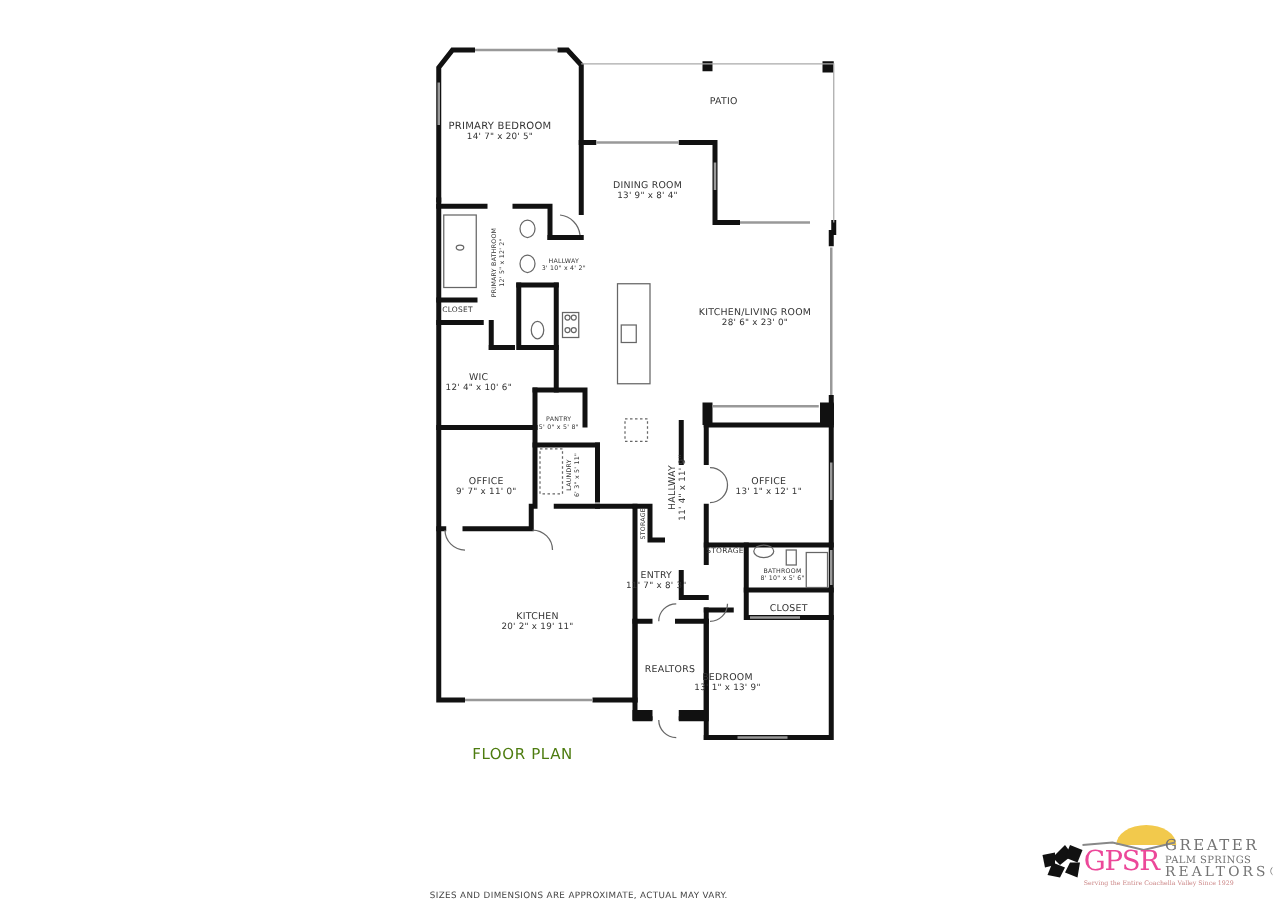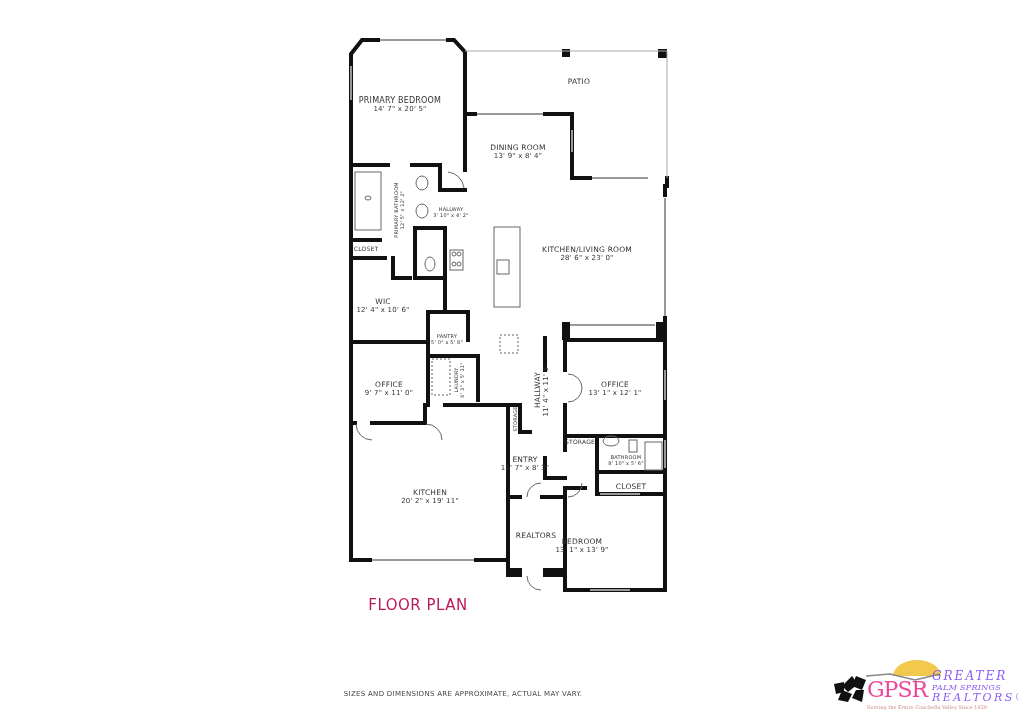--- a/index.html
+++ b/index.html
@@ -7,28 +7,28 @@
          font-family: "DejaVu Sans", "Liberation Sans", sans-serif; color: #222; }
   #plan { position: absolute; left: 0; top: 0; width: 1018px; height: 720px; }
   .room-label { position: absolute; text-align: center; font-size: 7.5px; line-height: 9px;
                 color: #333; letter-spacing: 0.2px; white-space: nowrap; transform: translate(-50%, -50%); }
   .room-label .nm { display: block; font-size: 7.5px; }
   .room-label .dm { display: block; font-size: 7px; }
   .room-label.small .nm, .room-label.small .dm { font-size: 5px; line-height: 6px; }
   .room-label.big .nm { font-size: 8px; }
   .rot { transform: translate(-50%, -50%) rotate(-90deg); }
   #title { position: absolute; left: 0; width: 836px; top: 596px; text-align: center;
-           font-size: 15px; letter-spacing: 0.5px; color: #be185d; }
-  #disclaimer { position: absolute; left: 0; width: 926px; top: 690px; text-align: center;
+           font-size: 12px; letter-spacing: 0.5px; color: #4d7c0f; }
+  #disclaimer { position: absolute; left: 0; width: 926px; top: 712px; text-align: center;
                 font-size: 7px; letter-spacing: 0.3px; color: #444; }
   #logo { position: absolute; left: 830px; top: 664px; width: 180px; height: 50px; }
   #logo .gpsr { position: absolute; left: 37px; top: 13px; font-size: 22px; color: #ec4899;
                 font-family: "DejaVu Serif", serif; letter-spacing: -1px; }
-  #logo .l1, #logo .l2, #logo .l3 { position: absolute; left: 102px; color: #8b5cf6;
-                font-family: "DejaVu Serif", serif; white-space: nowrap; font-style: italic; }
+  #logo .l1, #logo .l2, #logo .l3 { position: absolute; left: 102px; color: #737373;
+                font-family: "DejaVu Serif", serif; white-space: nowrap; }
   #logo .l1 { top: 5px; font-size: 12px; letter-spacing: 2px; }
   #logo .l2 { top: 19px; font-size: 8px; letter-spacing: 0.3px; }
   #logo .l3 { top: 27px; font-size: 11px; letter-spacing: 2.5px; }
   #logo .tag { position: absolute; left: 37px; top: 40px; font-size: 5px; color: #c88; white-space: nowrap;
                font-family: "DejaVu Serif", serif; }
 </style>
 </head>
 <body>
 
 <svg id="plan" viewBox="0 0 1018 720" xmlns="http://www.w3.org/2000/svg">
@@ -172,21 +172,21 @@
   <span class="nm">PRIMARY BATHROOM</span>
   <span class="dm">12' 5" x 12' 2"</span>
 </div>
 <div class="room-label small" style="left:451px;top:212px">
   <span class="nm">HALLWAY</span>
   <span class="dm">3' 10" x 4' 2"</span>
 </div>
 <div class="room-label" style="left:366px;top:248px;font-size:6px">
   <span class="nm" style="font-size:6px">CLOSET</span>
 </div>
-<div class="room-label" style="left:587px;top:254px">
+<div class="room-label" style="left:604px;top:254px">
   <span class="nm">KITCHEN/LIVING ROOM</span>
   <span class="dm">28' 6" x 23' 0"</span>
 </div>
 <div class="room-label" style="left:383px;top:306px">
   <span class="nm">WIC</span>
   <span class="dm">12' 4" x 10' 6"</span>
 </div>
 <div class="room-label small" style="left:447px;top:339px">
   <span class="nm">PANTRY</span>
   <span class="dm">5' 0" x 5' 8"</span>

